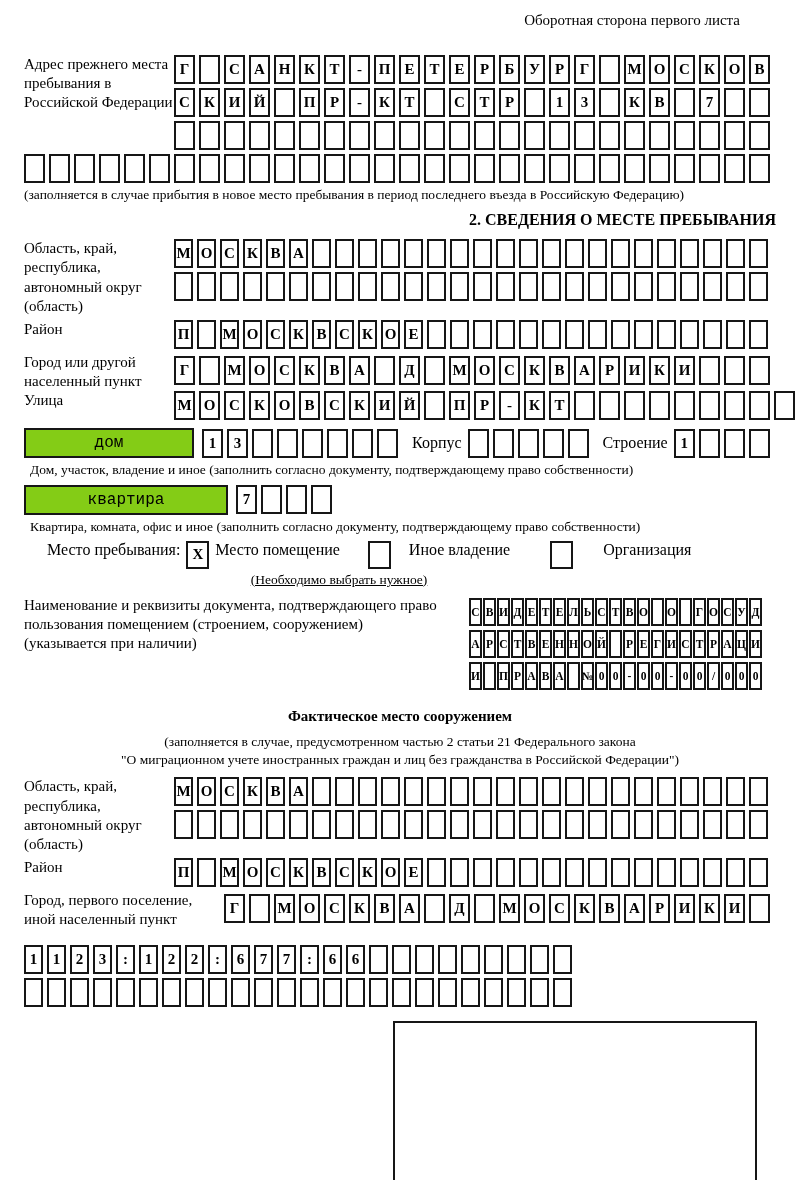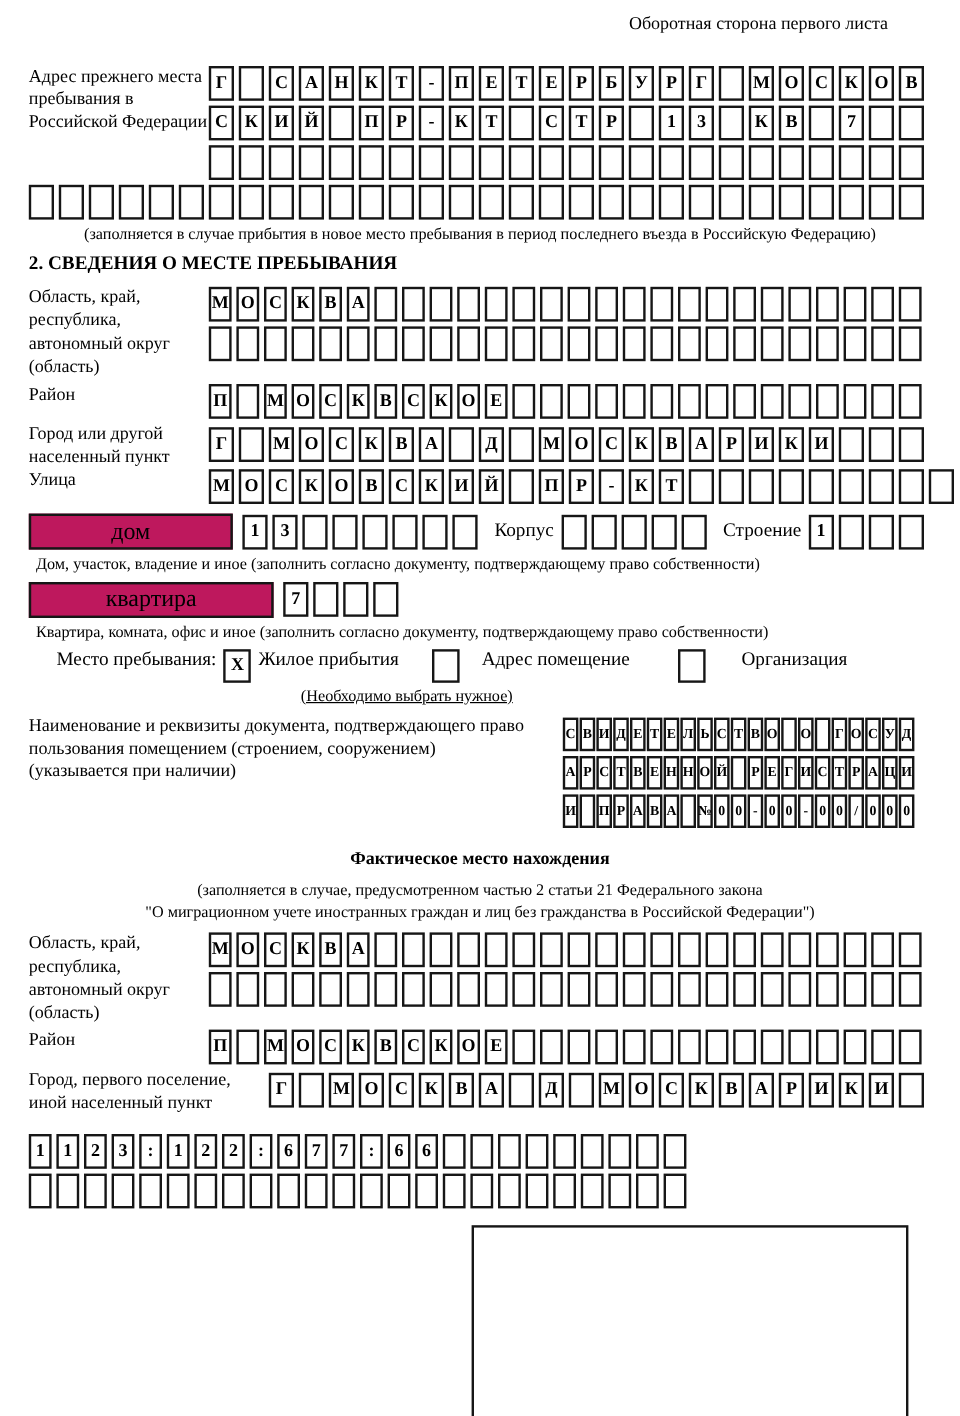--- a/index.html
+++ b/index.html
@@ -16,26 +16,26 @@
   .w445{width:445px;padding-right:20px;box-sizing:border-box;}
   .gridcol{flex:1;}
   .boxrow{display:flex;margin-bottom:4px;}
   .cbox{display:flex;align-items:center;justify-content:center;
         border:2px solid #161616;height:25px;font-weight:600;background:#fff;
         box-sizing:content-box;}
   .bA .cbox{width:17px;margin-right:4px;font-size:15px;}
   .bB .cbox{width:15px;margin-right:4px;font-size:15px;}
   .bE .cbox{width:9px;margin-right:1px;height:24px;font-size:11.5px;}
   .caption{font-size:13.5px;line-height:1.2;}
-  .center{text-align:center;}
-  .sec-title{font-size:16px;font-weight:bold;text-align:left;margin:8px 0 10px 0;}
+  .center{text-align:left;}
+  .sec-title{font-size:16px;font-weight:bold;text-align:right;margin:8px 0 10px 0;}
   .fact-title{font-size:15px;font-weight:bold;text-align:center;margin:14px 0 8px 0;}
   .note-line{font-size:13.5px;text-align:center;line-height:1.35;}
   .namedbox{border:2px solid #161616;height:26px;display:flex;align-items:center;
-            justify-content:center;font-size:20px;background:#be185d;}
+            justify-content:center;font-size:16px;background:#84cc16;font-family:Liberation Mono, monospace;}
   .inline-lbl{font-size:16px;margin:0 6px 0 10px;align-self:center;}
   .chk{display:inline-flex;align-items:center;justify-content:center;
        border:2px solid #161616;width:19px;height:24px;font-size:15px;font-weight:600;}
   .mesto-row{display:flex;font-size:16px;margin-top:6px;margin-left:23px;}
   .gap8{width:8px;}.gap6{width:6px;}
   .stamp-wrap{margin-left:369px;width:383px;}
   .stamp-box{border:2px solid #161616;width:360px;height:172px;margin-bottom:5px;}
   .mt4{margin-top:4px;}.mt6{margin-top:6px;}.mt8{margin-top:8px;}.mt10{margin-top:10px;}
   .doc-grid{margin-top:2px;}
   .kad-grid{margin-top:16px;}
@@ -368,25 +368,25 @@
         <span class="cbox"></span>
       </div>
   </div>
   <div class="caption mt4" style="margin-left:6px;">Квартира, комната, офис и иное (заполнить согласно документу, подтверждающему право собственности)</div>
 
   <div class="mesto-row">
     <span>Место пребывания:</span>
     <span class="gap6"></span>
     <span class="chk">X</span>
     <span class="gap6"></span>
-    <span>Жилое прибытия</span>
+    <span>Место помещение</span>
     <span style="width:28px;"></span>
     <span class="chk"></span>
     <span style="width:18px;"></span>
-    <span>Адрес помещение</span>
+    <span>Иное владение</span>
     <span style="width:40px;"></span>
     <span class="chk"></span>
     <span style="width:30px;"></span>
     <span>Организация</span>
   </div>
   <div class="caption" style="margin-left:150px;width:330px;text-align:center;margin-top:3px;text-decoration:underline;">(Необходимо выбрать нужное)</div>
 
   <div class="row mt8">
     <div class="lbl w445">Наименование и реквизиты документа, подтверждающего право пользования помещением (строением, сооружением) (указывается при наличии)</div>
     <div class="gridcol doc-grid">
@@ -455,21 +455,21 @@
           <span class="cbox">0</span>
           <span class="cbox">0</span>
           <span class="cbox">/</span>
           <span class="cbox">0</span>
           <span class="cbox">0</span>
           <span class="cbox">0</span>
         </div>
     </div>
   </div>
 
-  <div class="fact-title">Фактическое место нахождения</div>
+  <div class="fact-title">Фактическое место сооружением</div>
   <div class="note-line">(заполняется в случае, предусмотренном частью 2 статьи 21 Федерального закона</div>
   <div class="note-line">"О миграционном учете иностранных граждан и лиц без гражданства в Российской Федерации")</div>
 
   <div class="row mt8">
     <div class="lbl w150">Область, край, республика, автономный округ (область)</div>
     <div class="gridcol">
       <div class="boxrow bB">
           <span class="cbox">М</span>
           <span class="cbox">О</span>
           <span class="cbox">С</span>

